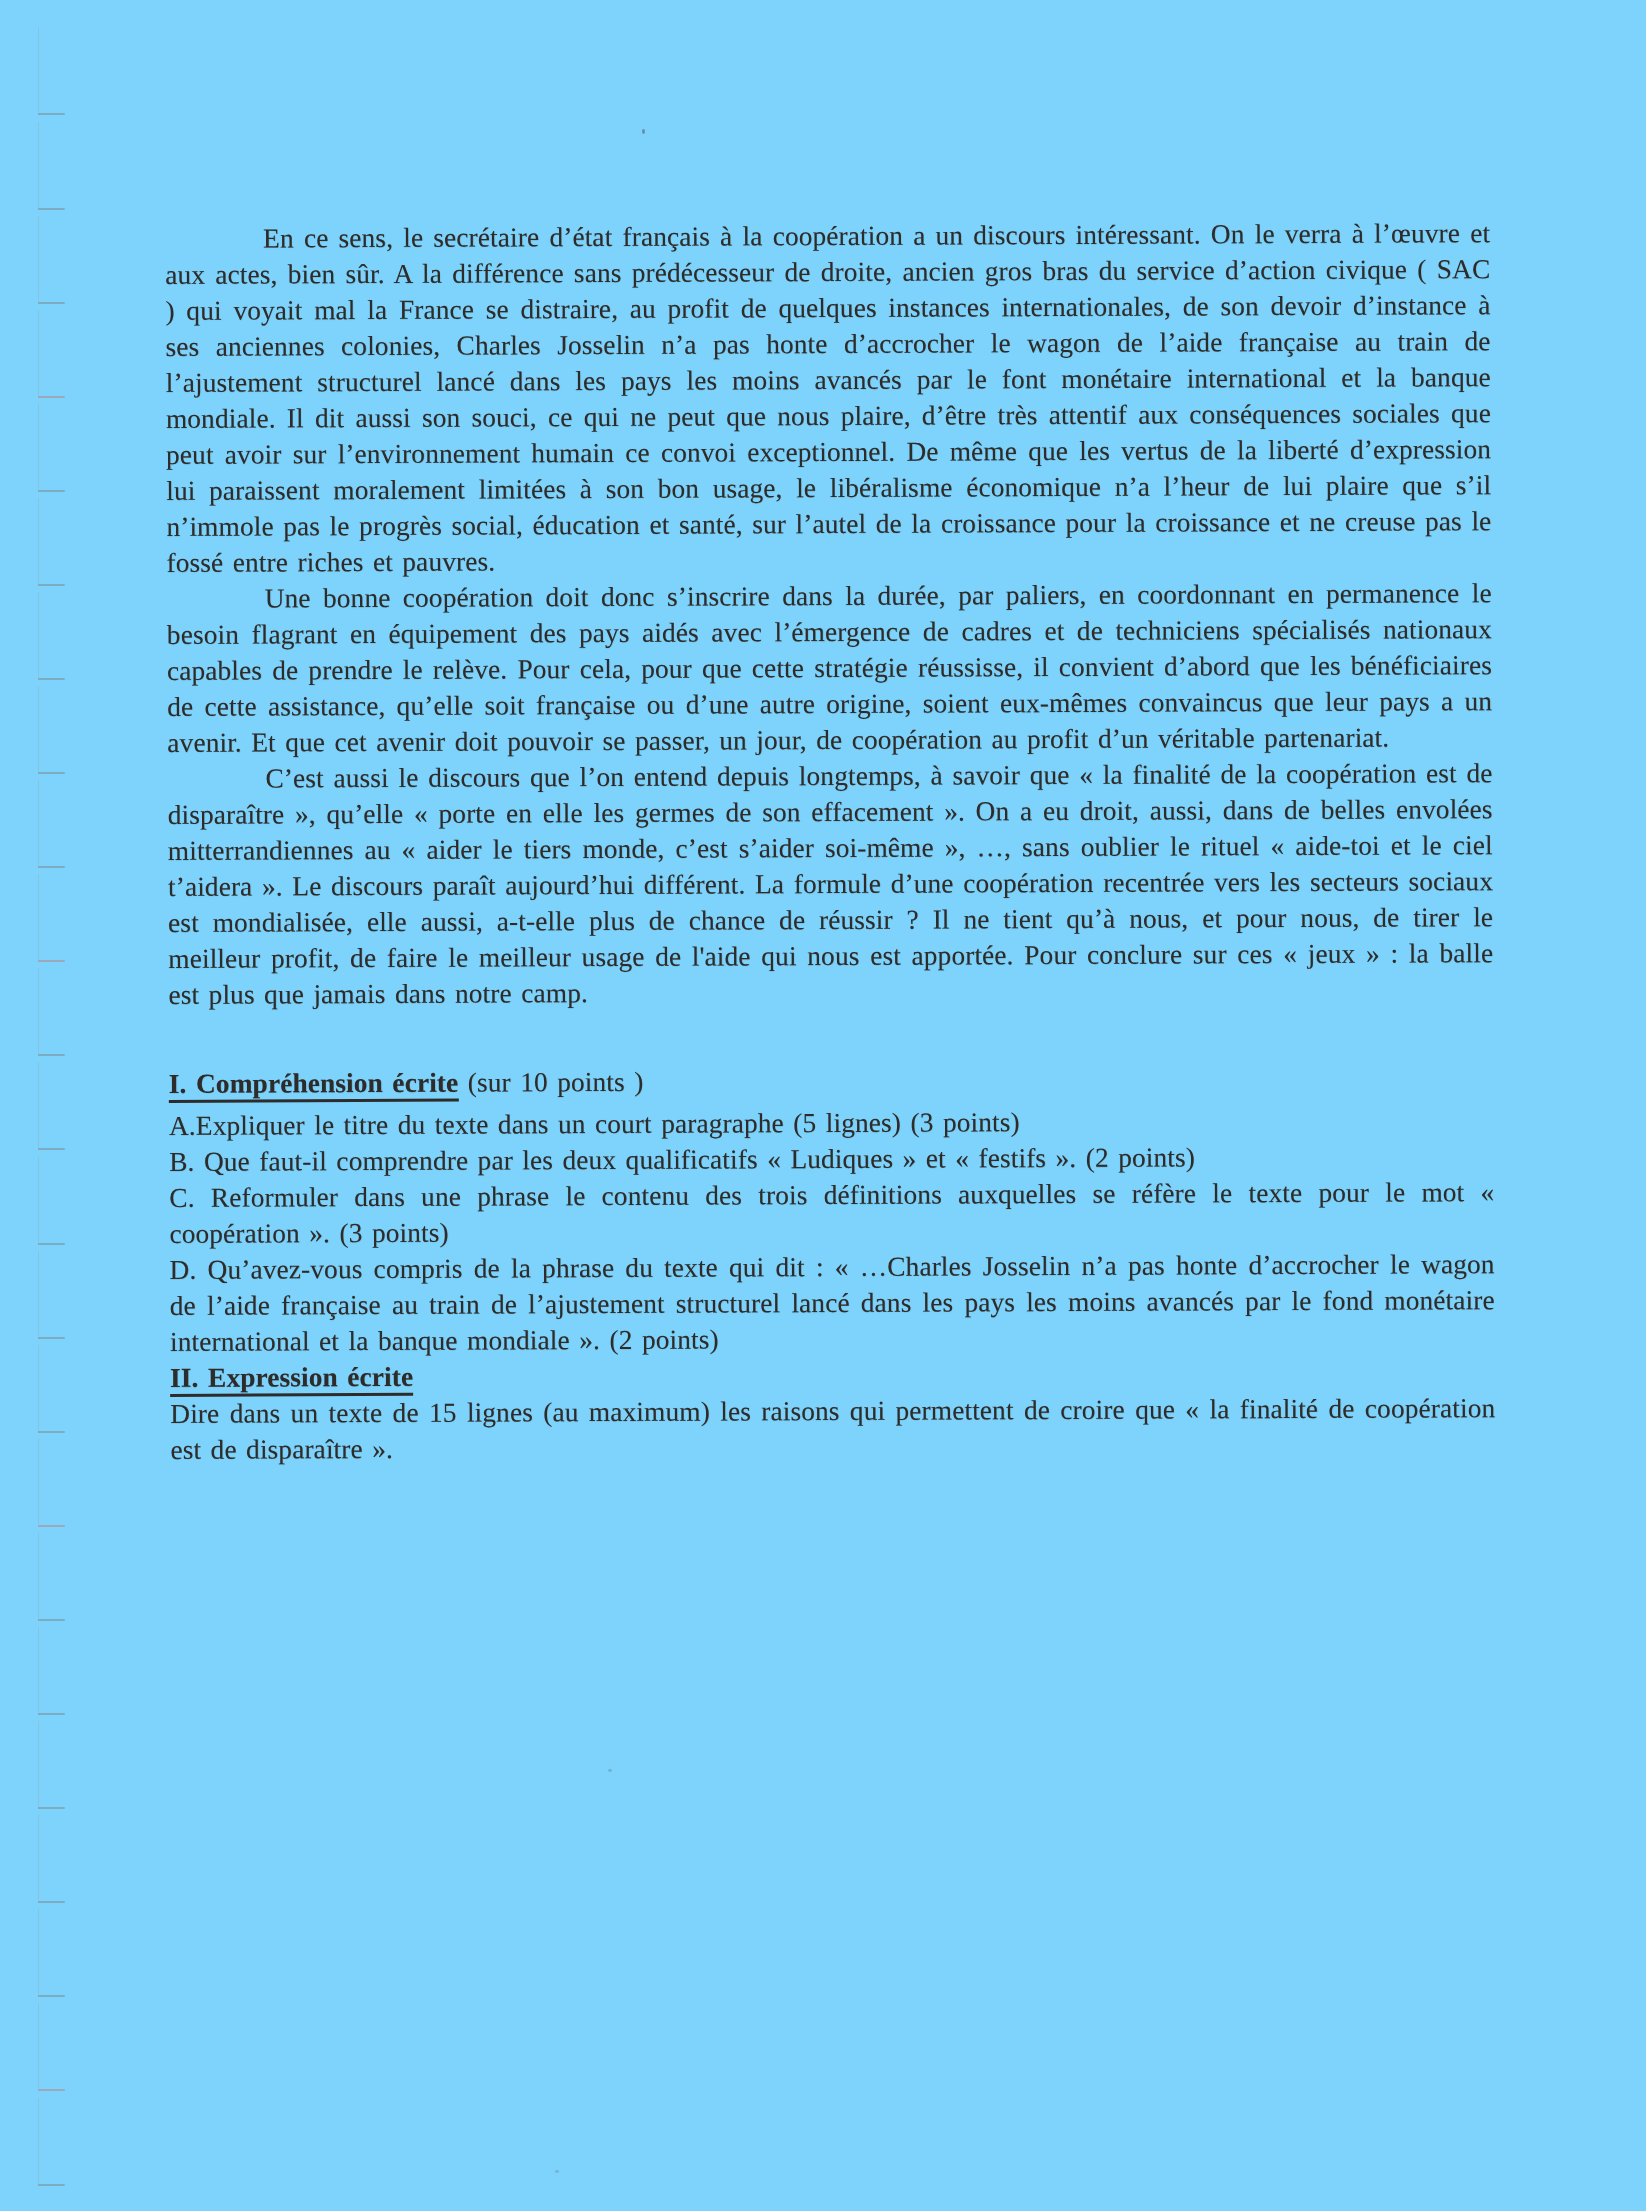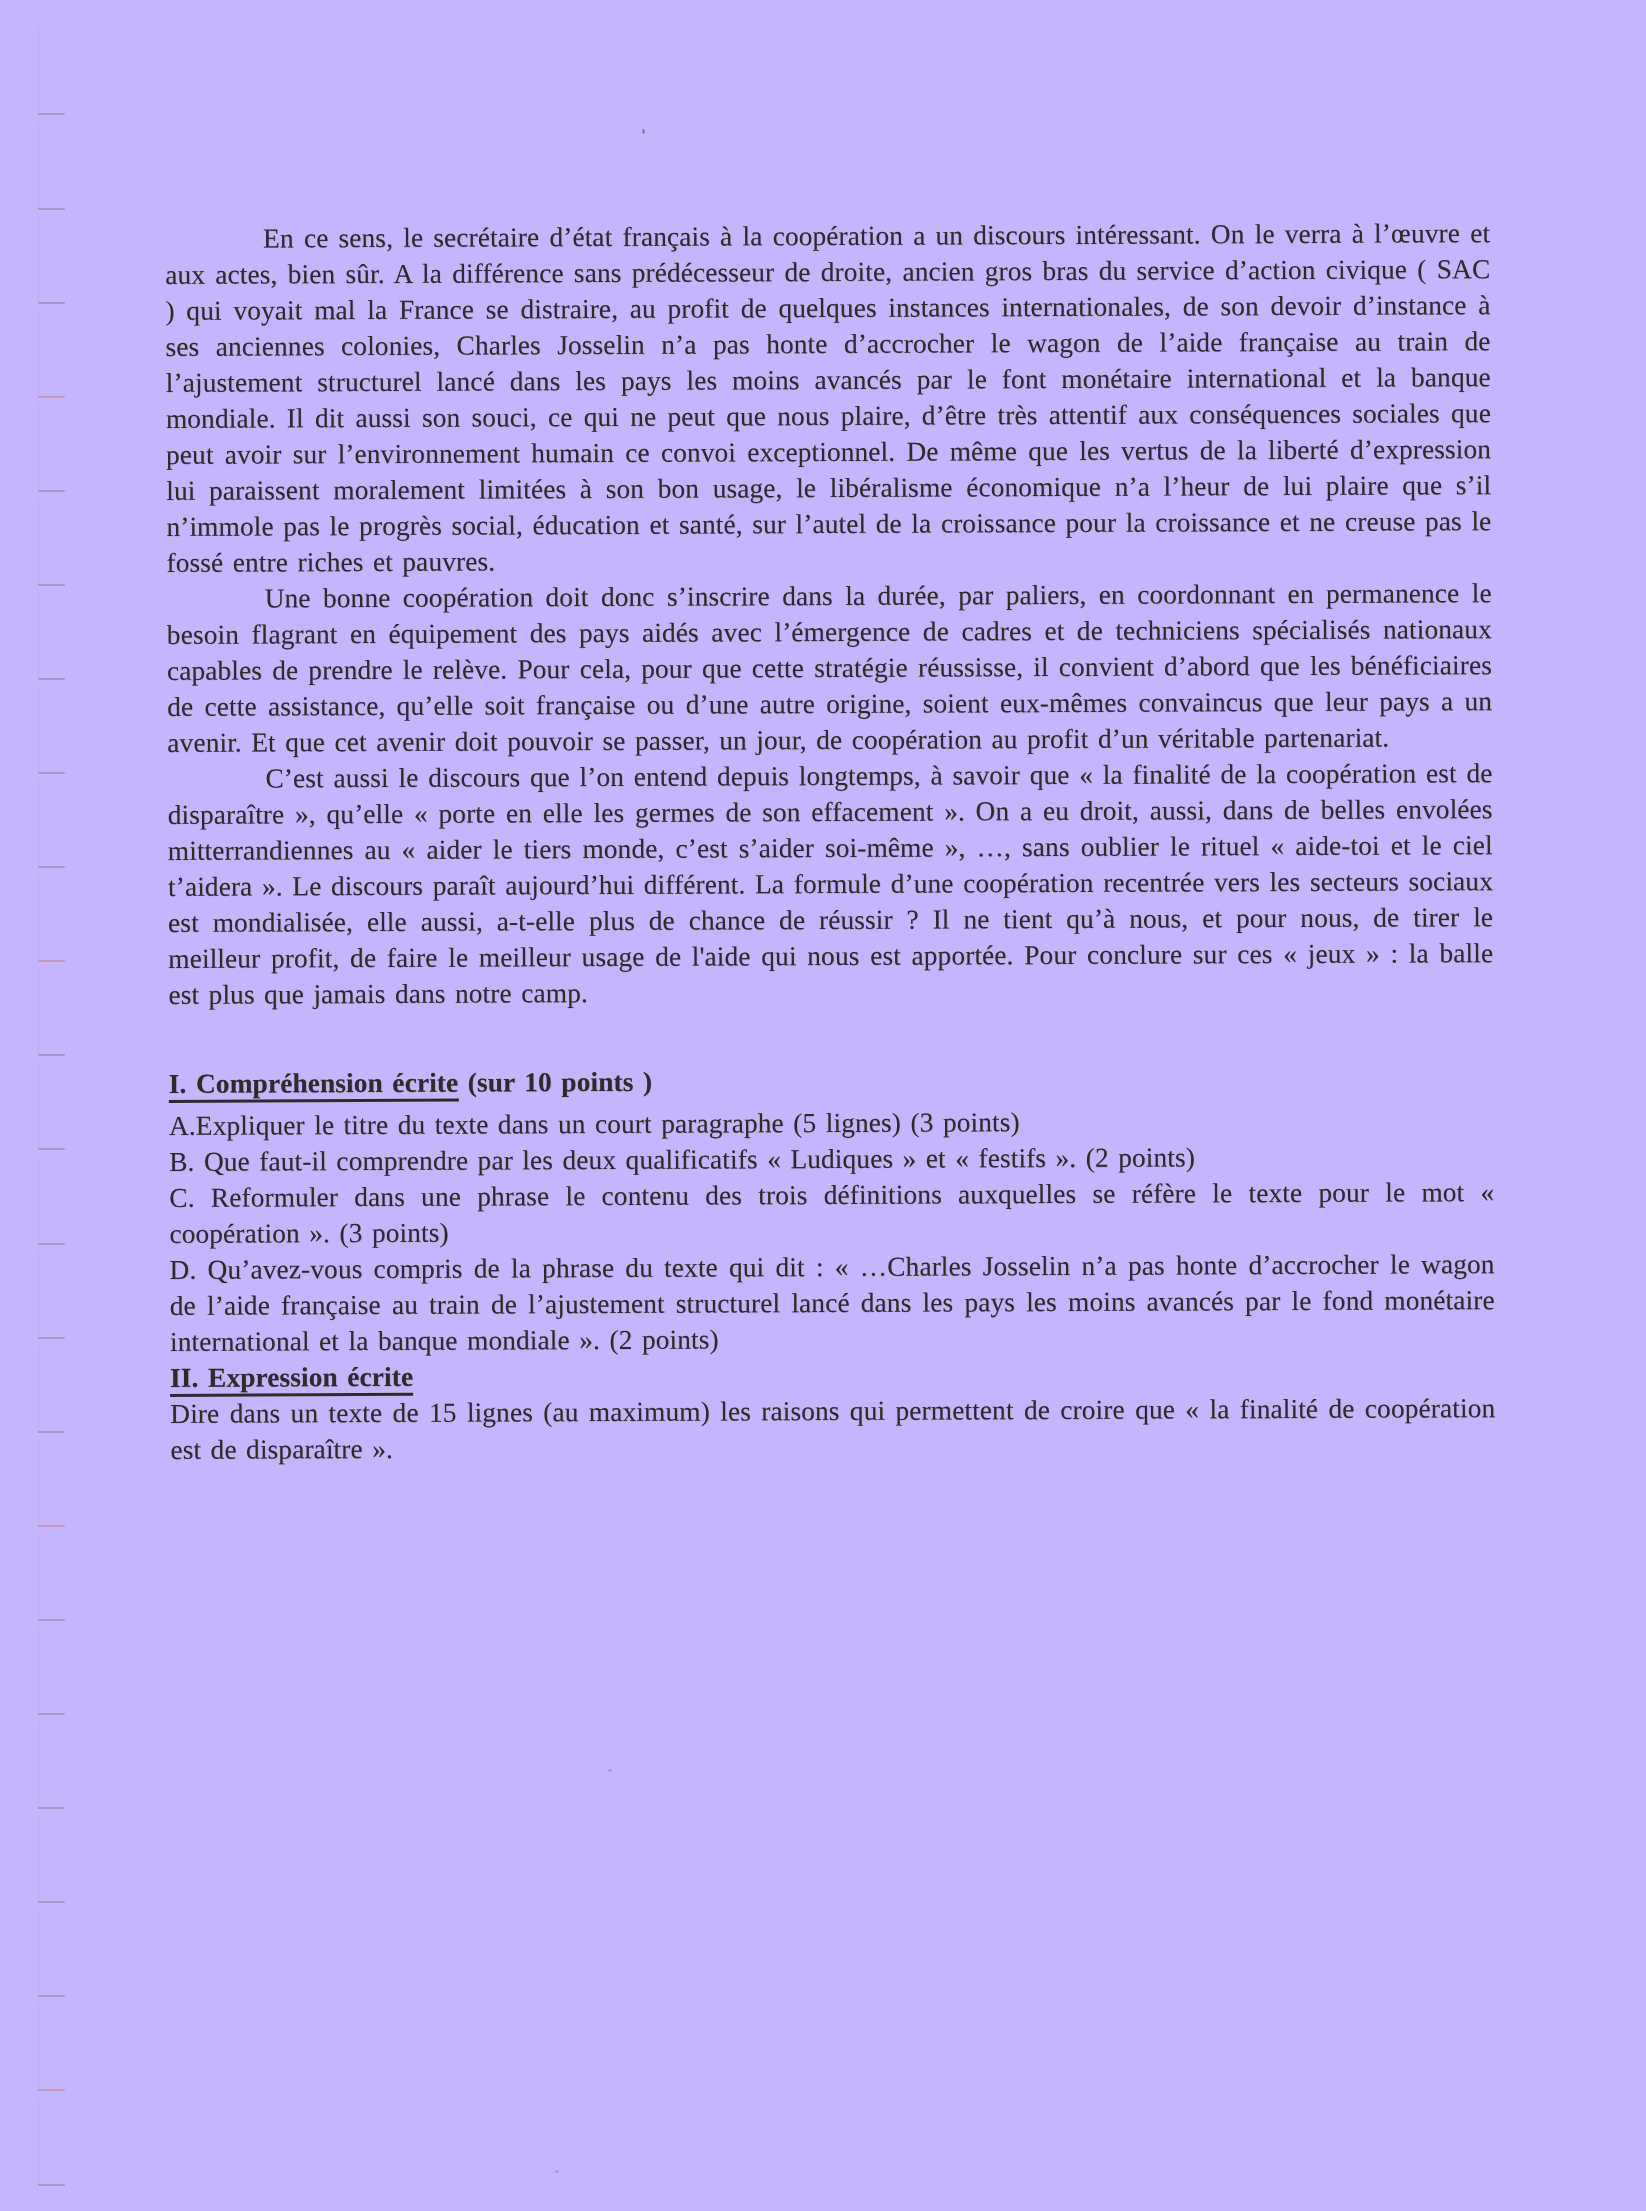--- a/index.html
+++ b/index.html
@@ -10,21 +10,21 @@
     width: 1647px;
     height: 2211px;
     background: #fdfdfc;
     position: relative;
     overflow: hidden;
     font-family: "Liberation Serif", serif;
   }
   .page {
     position: absolute;
     inset: 0;
-    background: #c4b5fd;
+    background: #7dd3fc;
   }
   
   .binding-marks {
     position: absolute;
     left: 0;
     top: 0;
     width: 108px;
     height: 100%;
   }
   .bmark {
@@ -80,21 +80,21 @@
   .heading-row.first {
     margin-top: 53px;
     margin-bottom: 5.9px;
   }
   .heading {
     font-weight: bold;
     border-bottom: 3.4px solid #2d2c2a;
     padding-bottom: 1px;
   }
   .heading-suffix {
-    font-weight: bold;
+    font-weight: normal;
   }
 </style>
 </head>
 <body>
 
 <div class="page">
 
   <div class="binding-marks">
       <div class="bmark" style="top: 27.4px;"></div>
       <div class="bmark" style="top: 122px;"></div>

